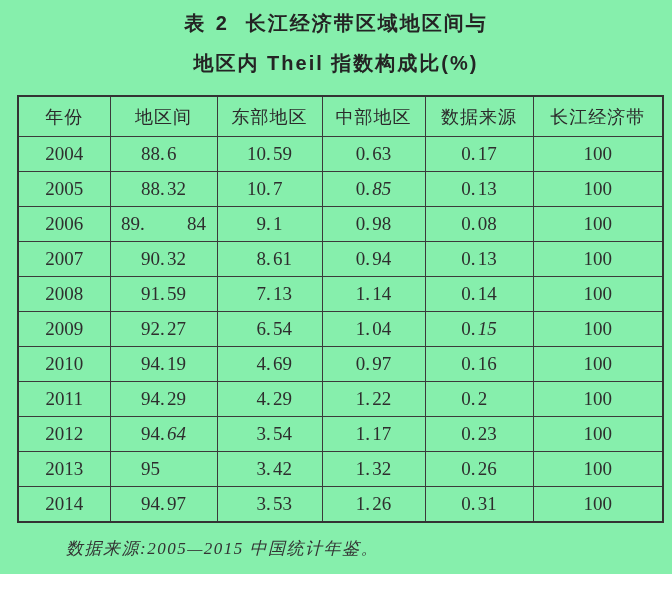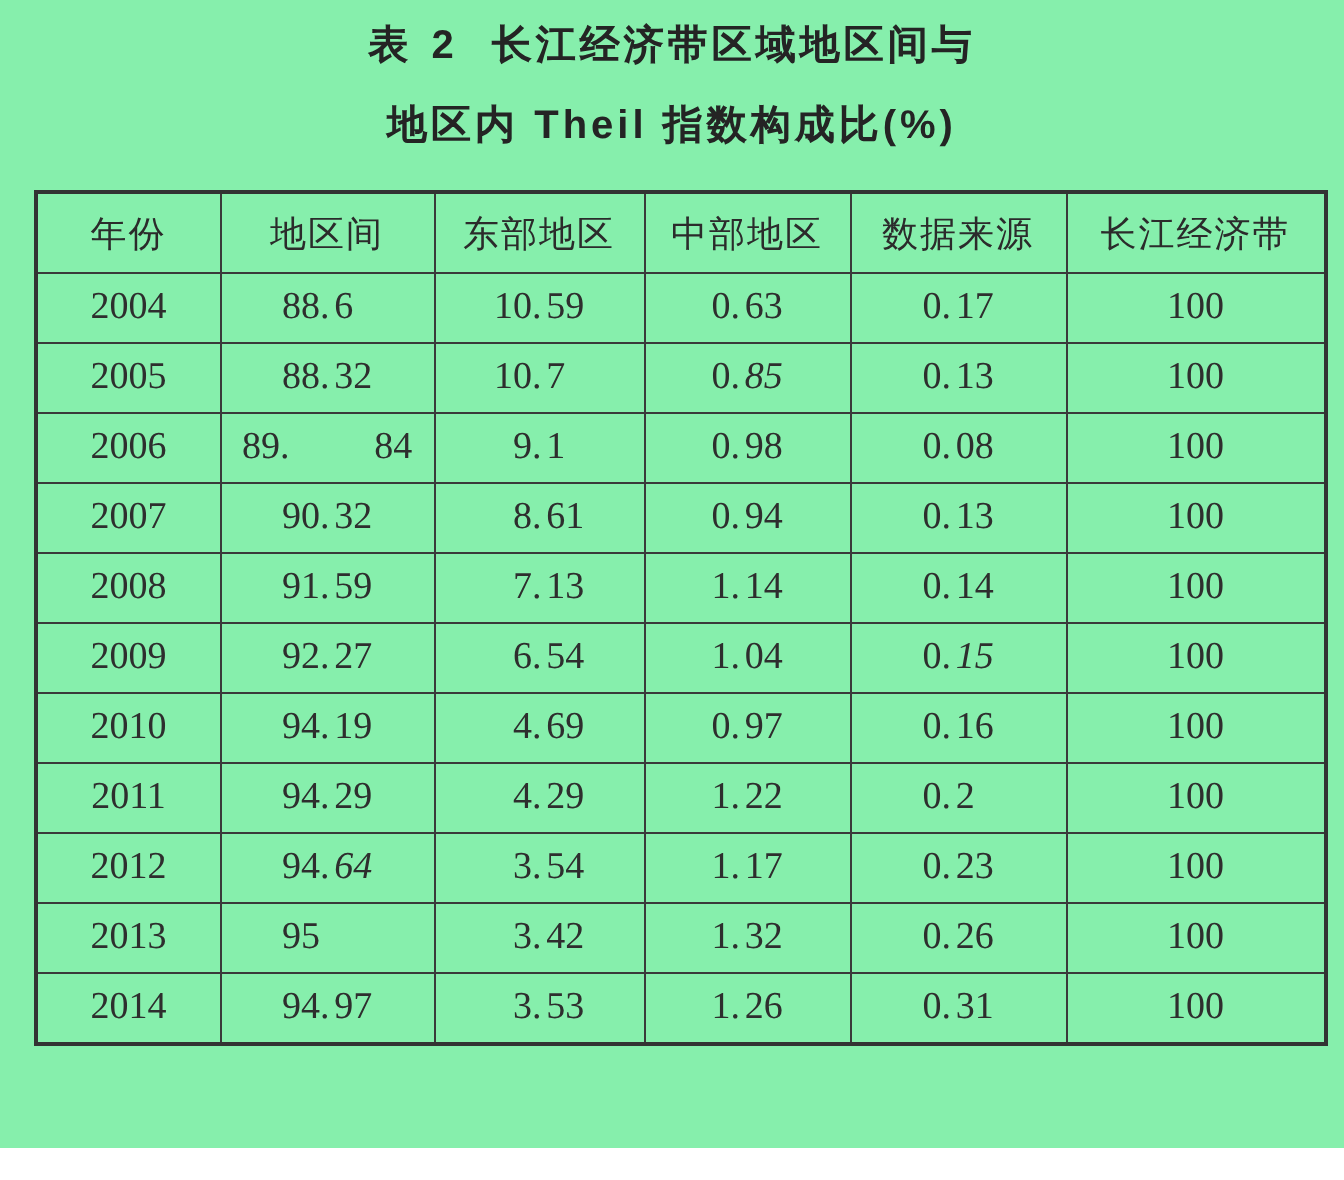--- a/index.html
+++ b/index.html
@@ -192,14 +192,15 @@
           <td>2014</td>
           <td><span class="num"><span class="i" style="min-width: 2ch;">94</span><span class="d" style="min-width: 0.75ch;">.</span><span class="f" style="min-width: 2ch;">97</span></span></td>
           <td><span class="num"><span class="i" style="min-width: 2ch;">3</span><span class="d" style="min-width: 0.75ch;">.</span><span class="f" style="min-width: 2ch;">53</span></span></td>
           <td><span class="num"><span class="i" style="min-width: 1ch;">1</span><span class="d" style="min-width: 0.75ch;">.</span><span class="f" style="min-width: 2ch;">26</span></span></td>
           <td><span class="num"><span class="i" style="min-width: 1ch;">0</span><span class="d" style="min-width: 0.75ch;">.</span><span class="f" style="min-width: 2ch;">31</span></span></td>
           <td><span class="num"><span class="i" style="min-width: 3ch;">100</span></span></td>
         </tr>
       </tbody>
   </table>
 
+  <div class="source-note">数据来源:2005—2015 中国统计年鉴。</div>
 
 </div>
 
 </body></html>

